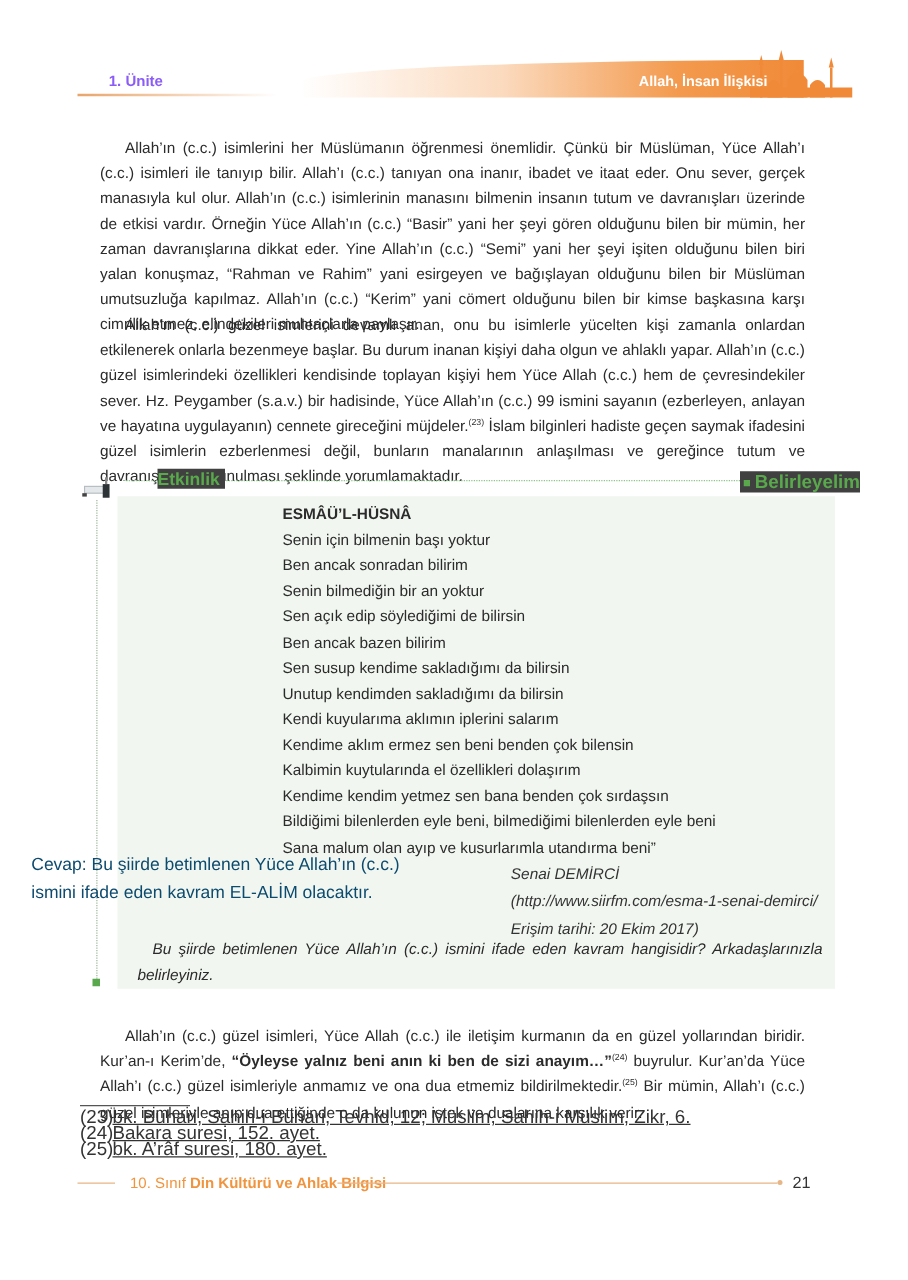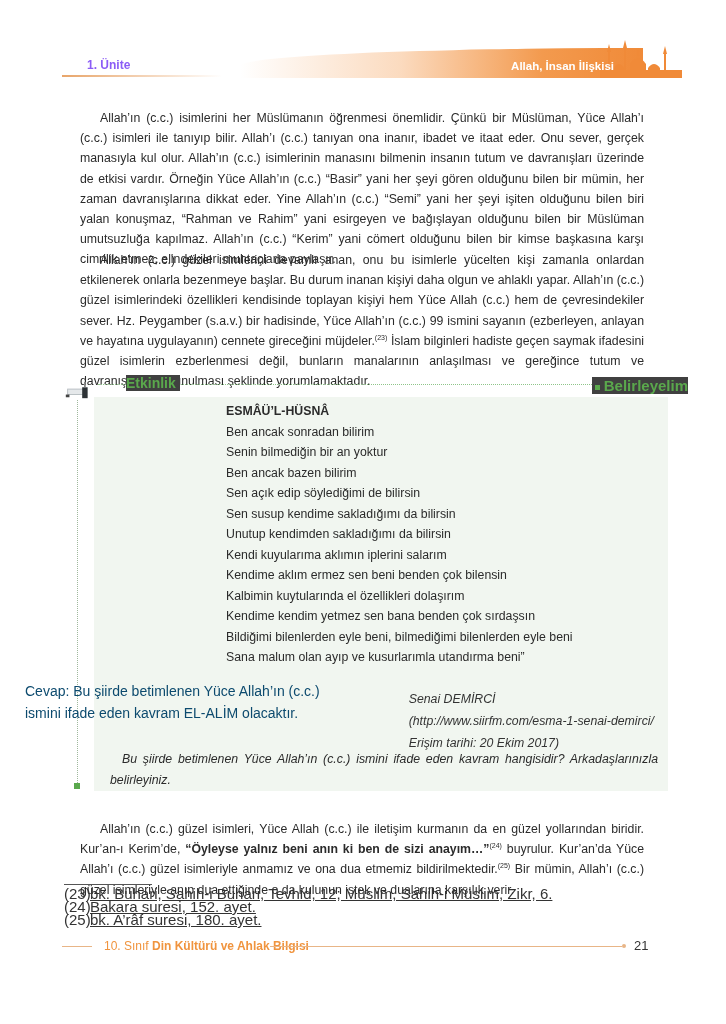--- a/index.html
+++ b/index.html
@@ -84,24 +84,25 @@
 <div class="etk-row">
   <div class="etk-dots"></div>
   <div class="etk-title">Etkinlik</div>
   <div class="etk-right"><span class="sq"></span><span>Belirleyelim</span></div>
 </div>
 <div class="vdots"></div>
 <div class="vdots-end"></div>
 
 <div class="poem">
   <div class="ptitle">ESMÂÜ’L-HÜSNÂ</div>
+  <div>Senin için bilmenin başı yoktur</div>
   <div>Ben ancak sonradan bilirim</div>
   <div>Senin bilmediğin bir an yoktur</div>
+  <div>Sen açık edip söylediğimi de bilirsin</div>
   <div>Ben ancak bazen bilirim</div>
-  <div>Sen açık edip söylediğimi de bilirsin</div>
   <div>Sen susup kendime sakladığımı da bilirsin</div>
   <div>Unutup kendimden sakladığımı da bilirsin</div>
   <div>Kendi kuyularıma aklımın iplerini salarım</div>
   <div>Kendime aklım ermez sen beni benden çok bilensin</div>
   <div>Kalbimin kuytularında el özellikleri dolaşırım</div>
   <div>Kendime kendim yetmez sen bana benden çok sırdaşsın</div>
   <div>Bildiğimi bilenlerden eyle beni, bilmediğimi bilenlerden eyle beni</div>
   <div>Sana malum olan ayıp ve kusurlarımla utandırma beni”</div>
 </div>
 

